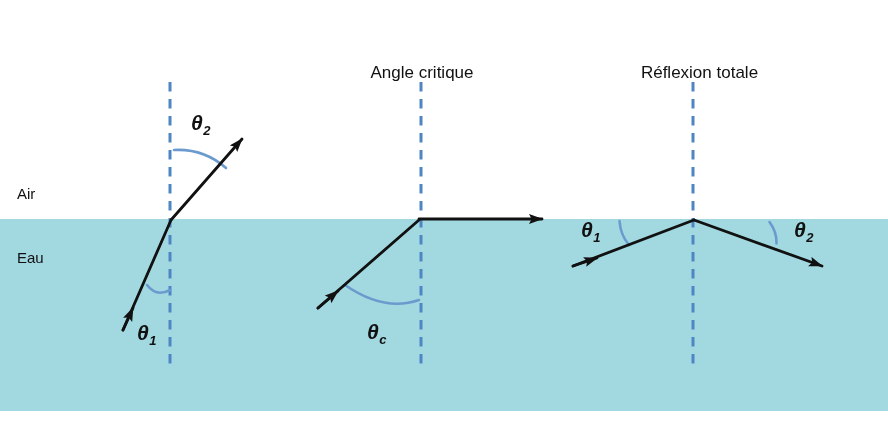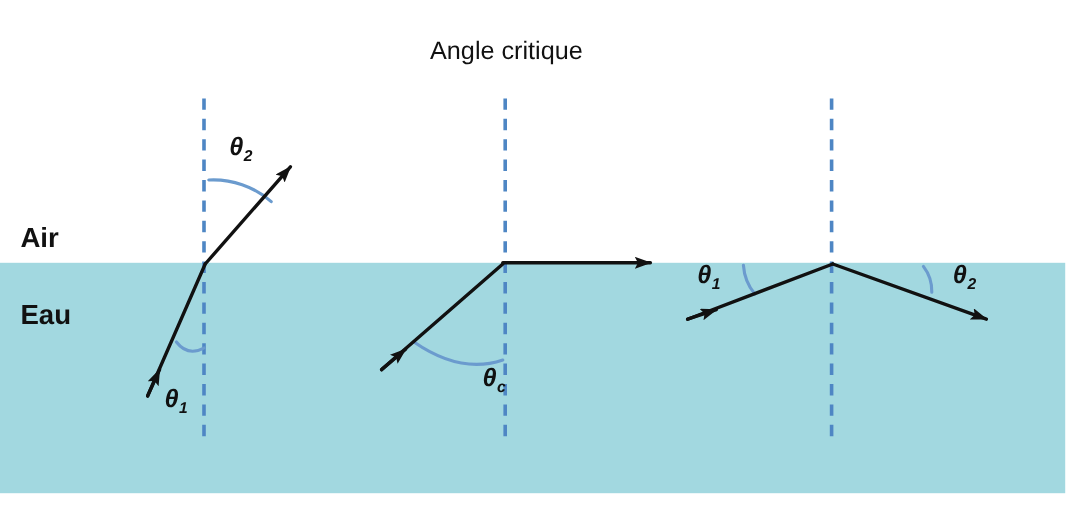--- a/index.html
+++ b/index.html
@@ -39,27 +39,28 @@
     stroke-linecap: round;
   }
 
   .label {
     position: absolute;
     color: var(--ink, #111111);
     white-space: nowrap;
     line-height: 1.15;
   }
   .region-label {
-    font-size: 23px;
-    font-weight: bold;
+    font-size: 15px;
+    font-weight: normal;
   }
   .panel-title {
-    font-size: 21px;
+    font-size: 17px;
     font-weight: 400;
     text-align: center;
+    margin-top: 32px;
   }
   .angle-label {
     font-size: 21px;
     font-weight: bold;
     font-style: italic;
   }
   .angle-label .sub {
     font-size: 13px;
     font-weight: bold;
     vertical-align: -5px;
@@ -100,29 +101,30 @@
 
     <line class="ray" x1="573" y1="266" x2="694" y2="220"></line>
     <line class="ray" x1="573" y1="266" x2="597" y2="258" marker-end="url(#arrow)"></line>
     <line class="ray" x1="694" y1="220" x2="822" y2="266" marker-end="url(#arrow)"></line>
   </svg>
 
   <div class="label region-label" style="left:17px; top:185px;">Air</div>
   <div class="label region-label" style="left:17px; top:249px;text-align:center;">Eau</div>
 
   <div class="label panel-title" style="left:347px; top:31px; width:150px;">Angle critique</div>
+  <div class="label panel-title" style="left:622px; top:31px; width:155px;">Réflexion totale</div>
 
   <div class="label angle-label" style="left:137px; top:321px;">
     <span>θ</span><span class="sub">1</span>
   </div>
   <div class="label angle-label" style="left:191px; top:111px;">
     <span>θ</span><span class="sub">2</span>
   </div>
 
-  <div class="label angle-label" style="left:367px; top:304px;margin-left:35px;">
+  <div class="label angle-label" style="left:367px; top:320px;">
     <span>θ</span><span class="sub">c</span>
   </div>
 
   <div class="label angle-label" style="left:581px; top:218px;">
     <span>θ</span><span class="sub">1</span>
   </div>
   <div class="label angle-label" style="left:794px; top:218px;">
     <span>θ</span><span class="sub">2</span>
   </div>
 

